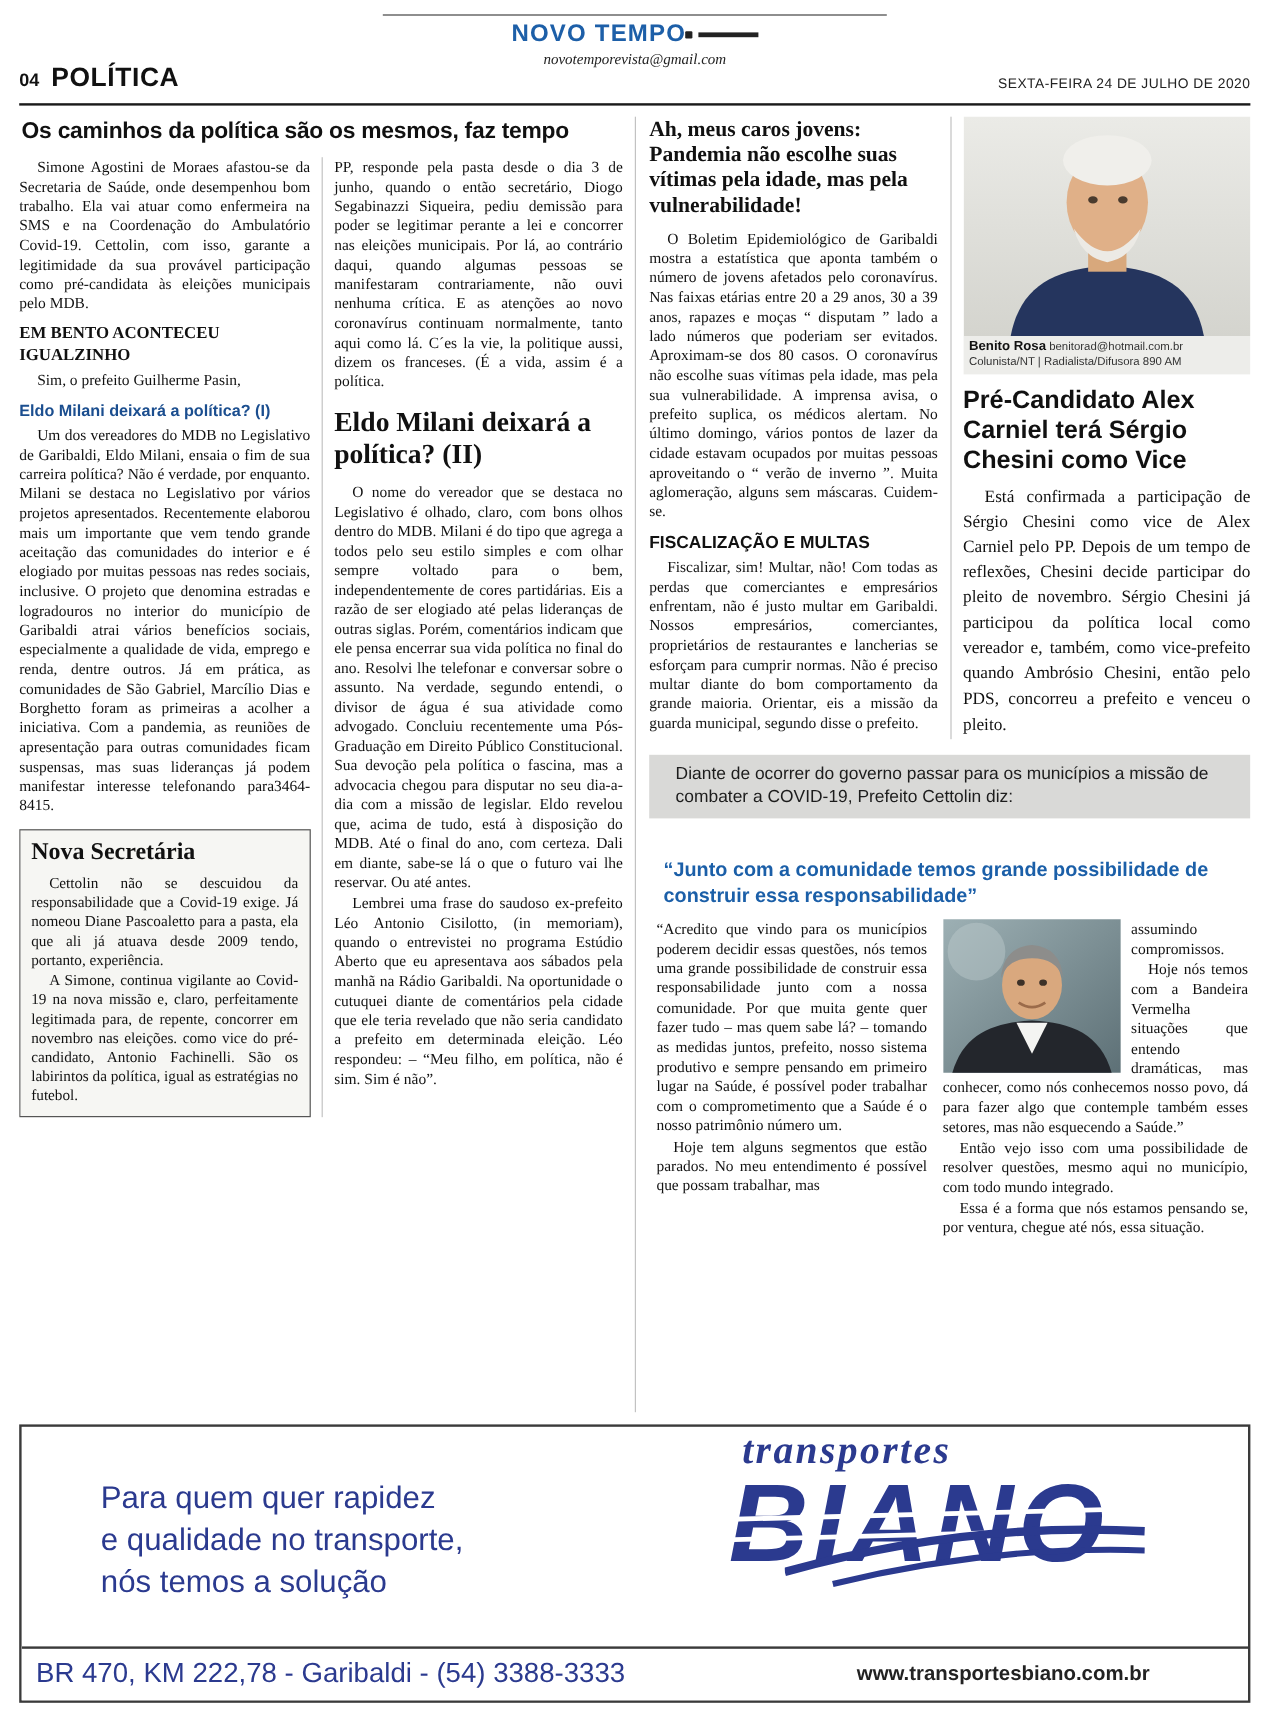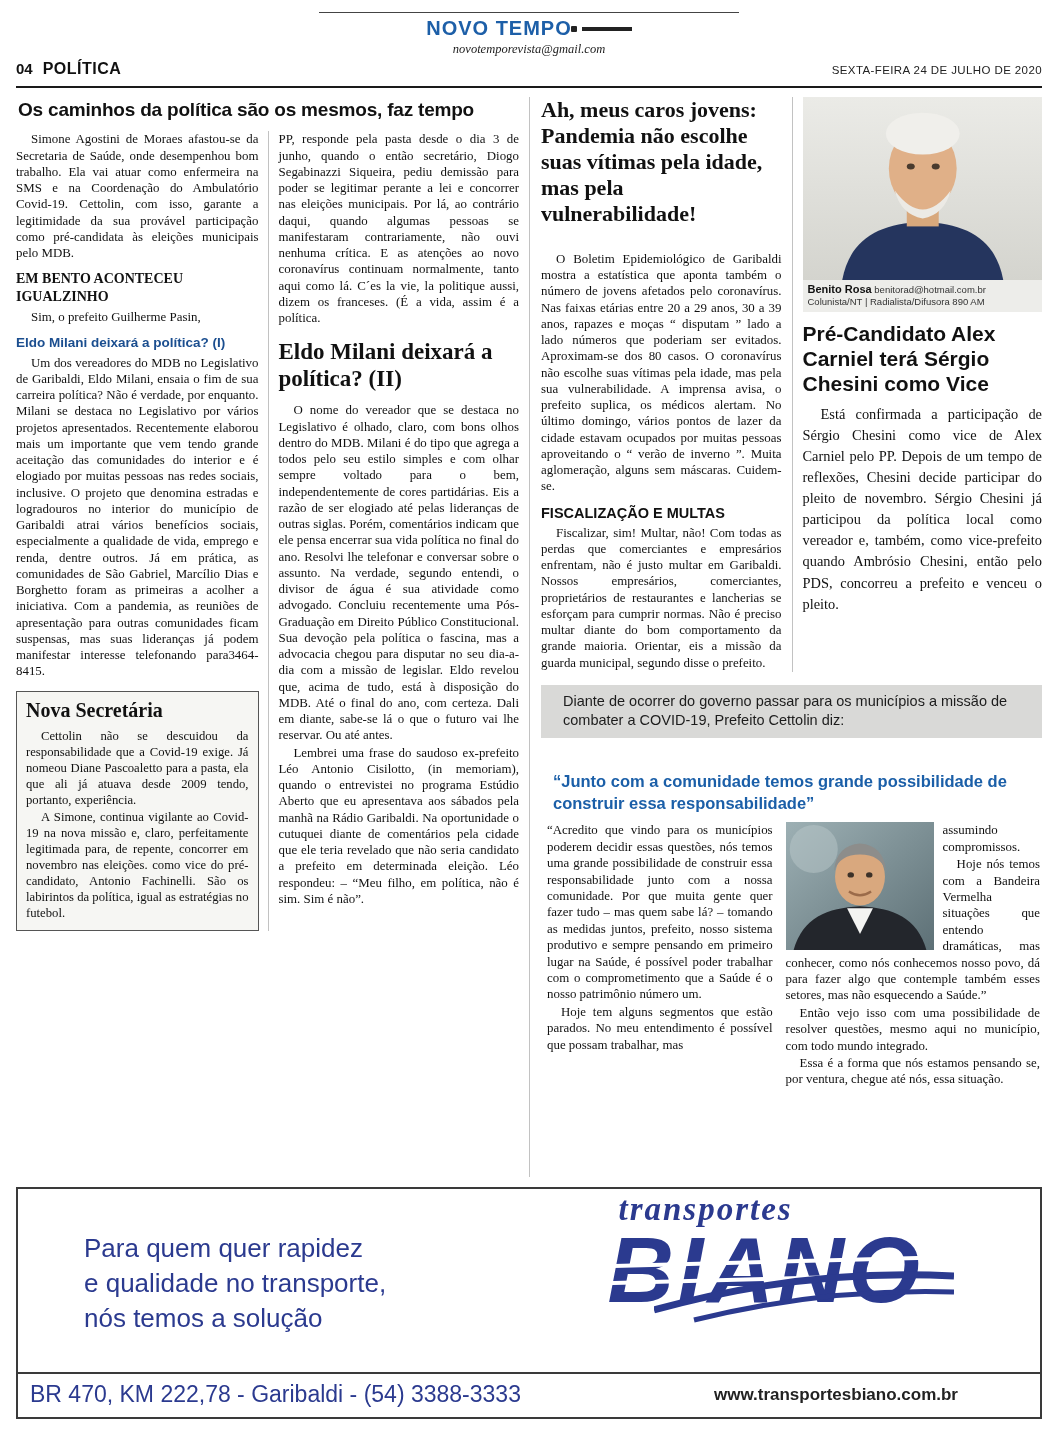--- a/index.html
+++ b/index.html
@@ -14,21 +14,21 @@
   .header { position: relative; border-bottom: 2px solid #1a1a1a; padding-bottom: 4px; height: 82px; }
   .mast-center { text-align: center; padding-top: 2px; }
   .mast-topline { width: 420px; height: 1px; background: #444; margin: 4px auto 4px auto; }
   .title-row { display: flex; align-items: center; justify-content: center; gap: 10px; }
   .mast-title { color: #1d5fa8; font-family: "Liberation Sans", sans-serif; font-weight: bold; font-size: 20px; letter-spacing: 1px; }
   .dash-icon { display:inline-block; width: 50px; height: 4px; background: #222; position: relative; }
   .dash-icon::before { content:""; position:absolute; left:-11px; top:-1px; width:6px; height:6px; background:#222; border-radius:1px; }
   .mast-email { font-style: italic; font-size: 12.5px; color: #222; margin-top: 2px; }
   .page-info { position: absolute; left: 0; bottom: 8px; display:flex; align-items: baseline; gap: 10px; font-family: "Liberation Sans", sans-serif; }
   .page-num { font-weight: bold; font-size: 15px; }
-  .section-name { font-weight: bold; font-size: 16px; letter-spacing: .5px; }
+  .section-name { font-weight: bold; font-size: 22px; letter-spacing: .5px; }
   .date { position: absolute; right: 0; bottom: 10px; font-family: "Liberation Sans", sans-serif; font-size: 11.5px; letter-spacing: .4px; color: #222; }
 
   
   .main { display: flex; margin-top: 9px; height: 1080px; overflow: hidden; }
   .half { width: 50%; }
   .left-half { padding-right: 10px; }
   .right-half { border-left: 1px solid #c2c2c2; padding-left: 11px; }
 
   .headline1 { font-family: "Liberation Sans", sans-serif; font-weight: 800; font-size: 19px; line-height: 1.18; margin: 2px 0 10px 2px; letter-spacing: -.2px; }
 
@@ -42,21 +42,21 @@
   .sub-caps { font-weight: bold; font-size: 14px; line-height: 1.25; margin: 9px 0 4px; }
   .sub-blue { color: #1b4e8f; font-family: "Liberation Sans", sans-serif; font-weight: bold; font-size: 13.5px; margin: 9px 0 5px; }
   .headline-eldo2 { font-size: 23px; font-weight: bold; line-height: 1.15; margin: 13px 0 10px; }
 
   .nova-box { border: 1px solid #555; background: #f6f6f3; padding: 7px 9px 8px; margin-top: 11px; }
   .nova-box h3 { font-size: 20px; font-weight: bold; margin-bottom: 6px; }
   .nova-box p { font-size: 12.7px; }
 
   .col3 { width: 50%; padding-right: 10px; }
   .col4 { width: 50%; border-left: 1px solid #c2c2c2; padding-left: 10px; }
-  .headline2 { font-size: 22px; font-weight: bold; line-height: 1.18; margin: 0 0 24px; }
+  .headline2 { font-size: 18px; font-weight: bold; line-height: 1.18; margin: 0 0 9px; }
   .sub-fisc { font-family: "Liberation Sans", sans-serif; font-weight: bold; font-size: 14.5px; margin: 10px 0 4px; }
 
   .photo-frame { width: 100%; line-height: 0; }
   .photo-frame svg { width: 100%; height: 100%; display:block; }
   .benito-photo { height: 183px; }
   .photo-caption { background: #ededea; padding: 2px 5px 3px; font-family: "Liberation Sans", sans-serif; font-size: 9.5px; color: #333; line-height: 1.3; }
   .photo-caption b { font-size: 11px; color: #111; }
   .headline3 { font-family: "Liberation Sans", sans-serif; font-weight: bold; font-size: 21px; line-height: 1.2; margin: 9px 0 8px; }
   .col4-article p { font-size: 14.4px; line-height: 1.46; text-align: justify; text-indent: 18px; hyphens: auto; }
 

